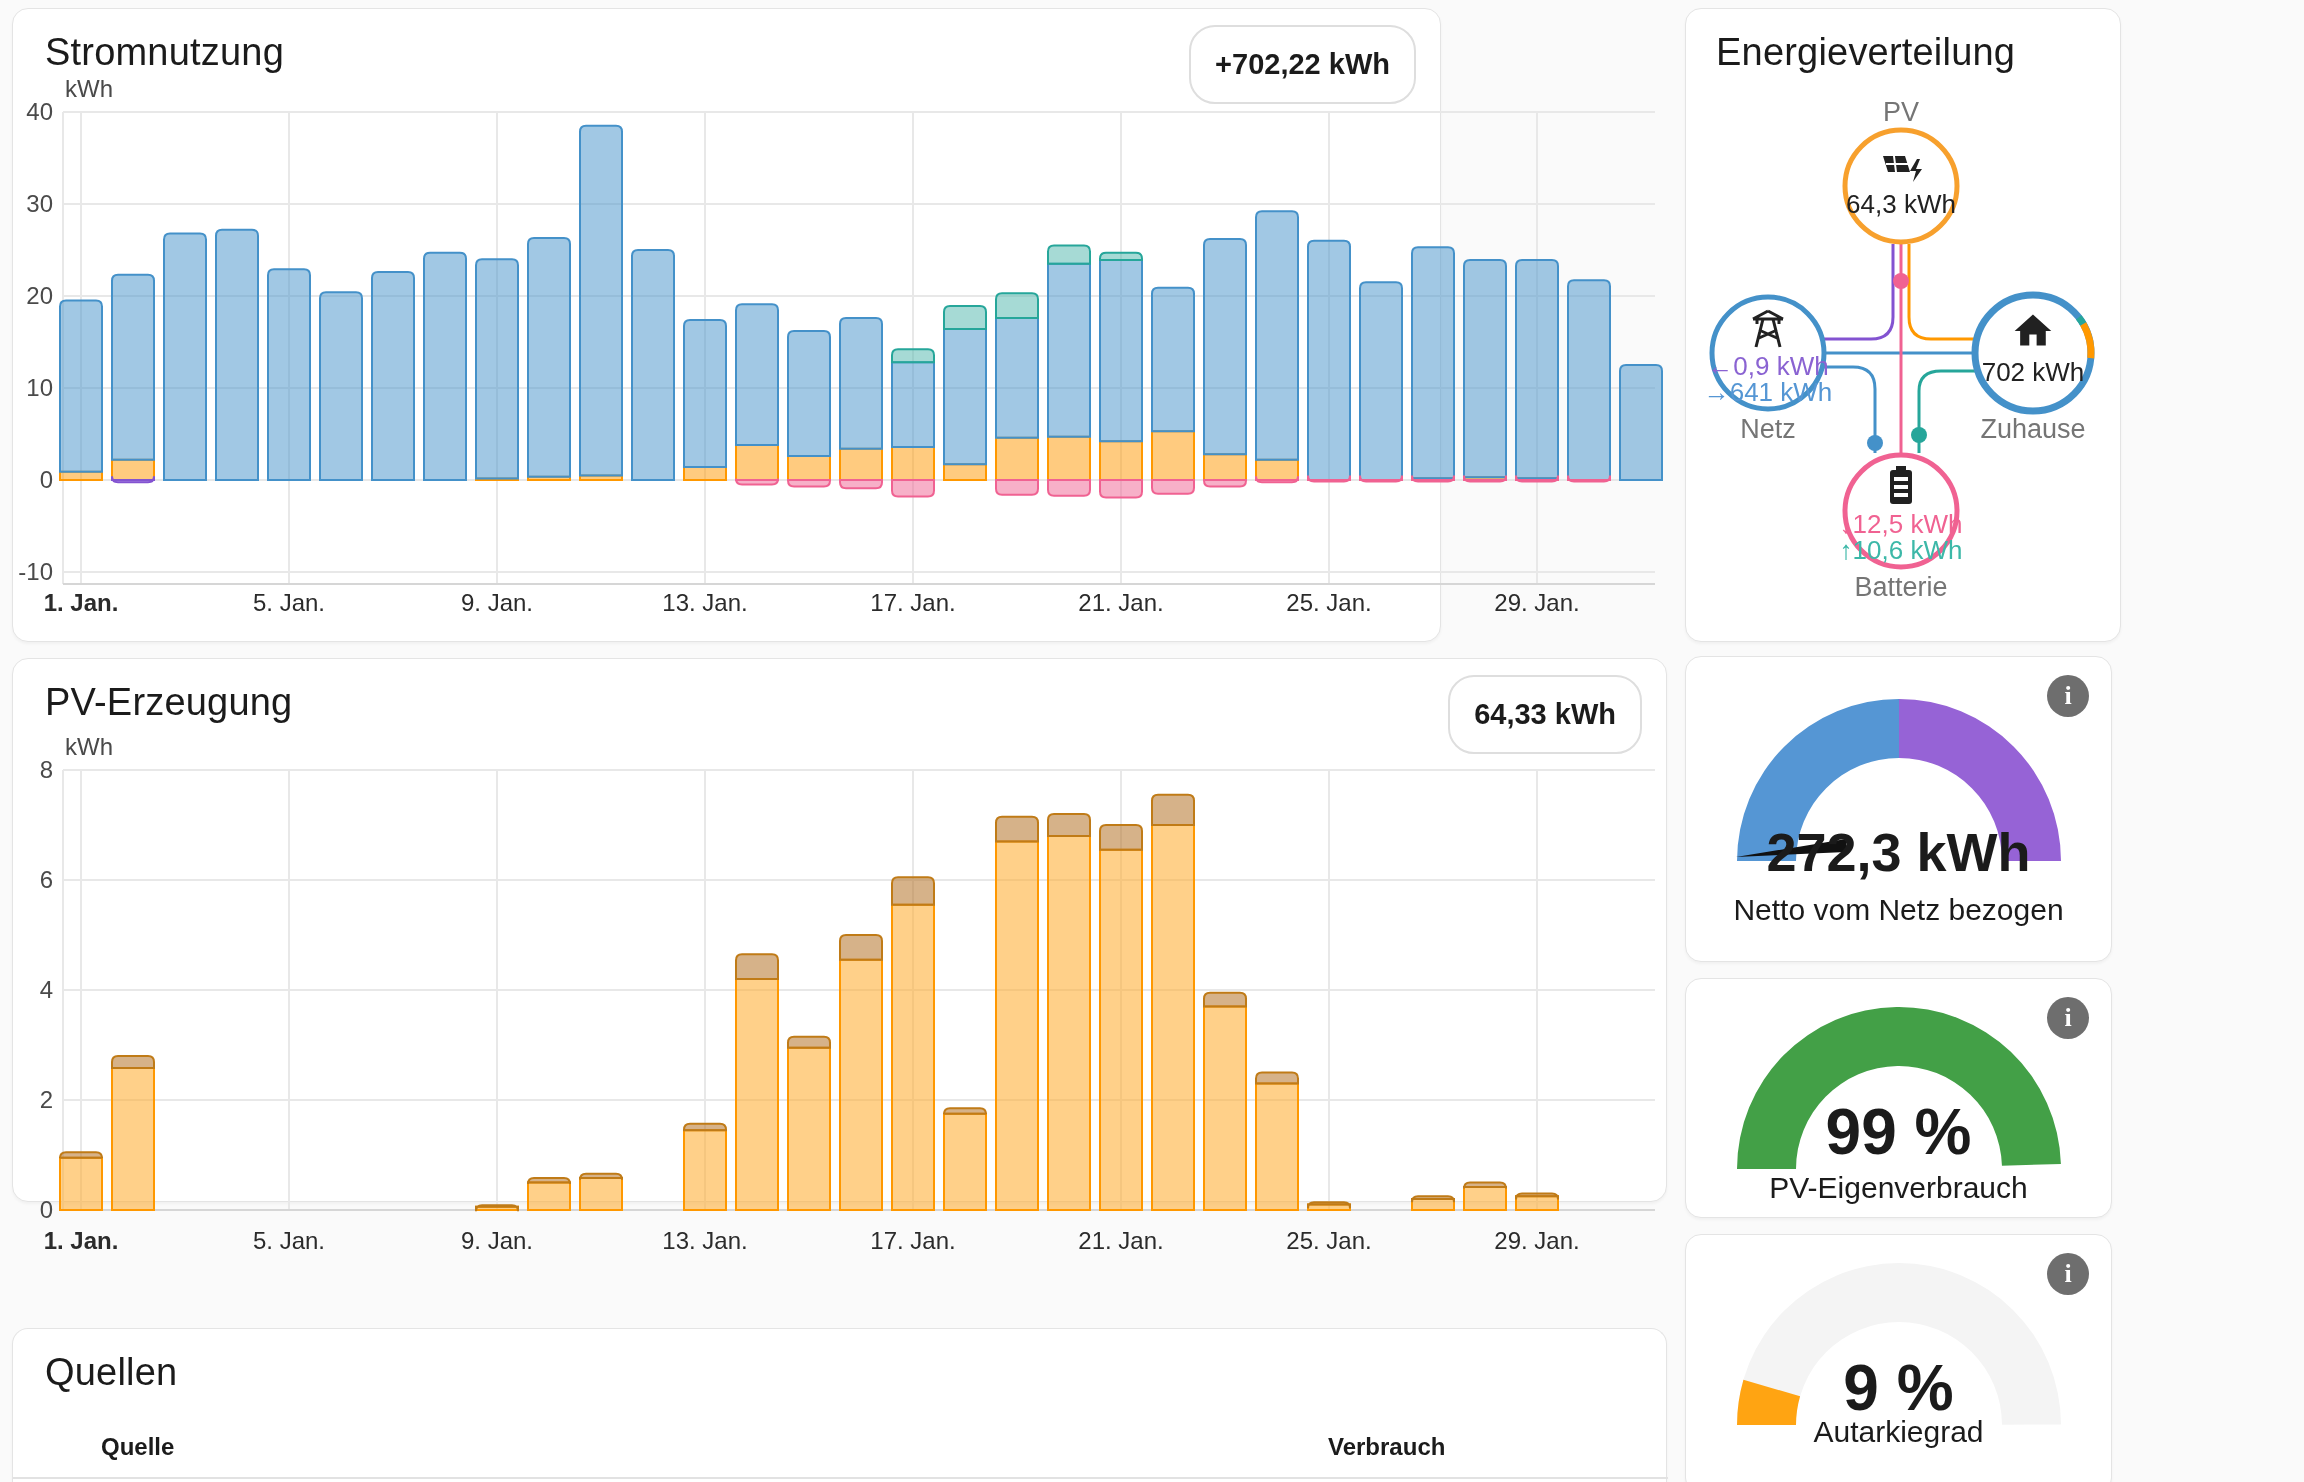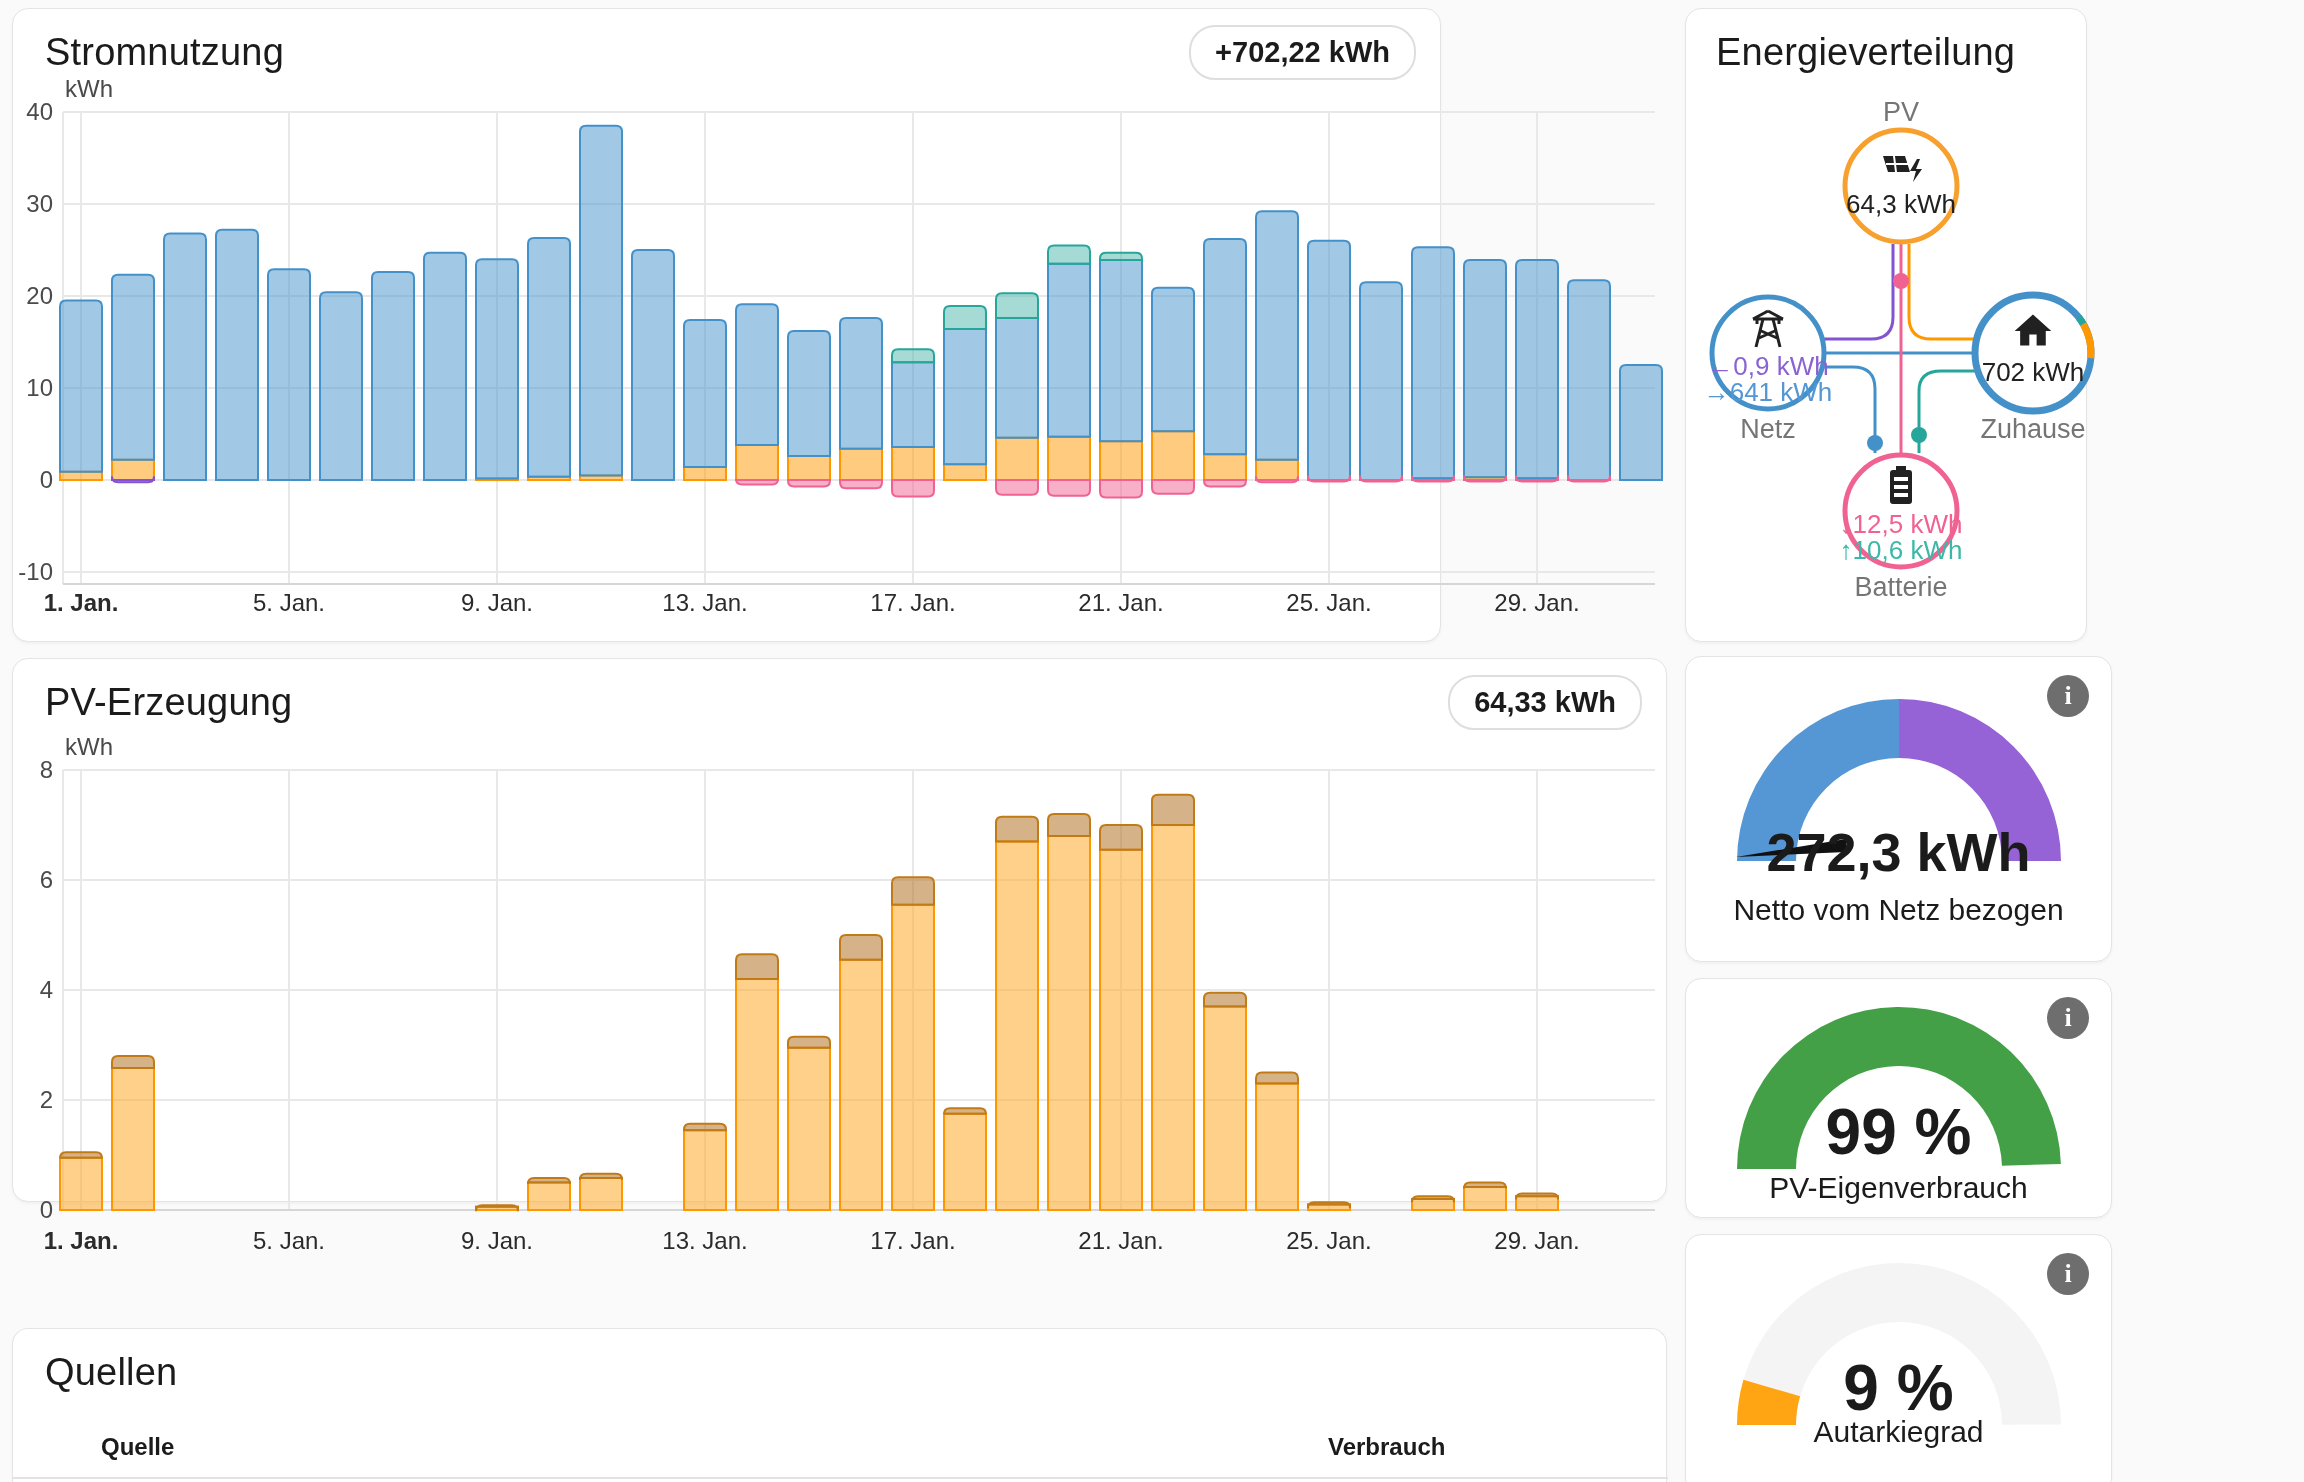--- a/index.html
+++ b/index.html
@@ -9,21 +9,21 @@
   }
   .card{
     position:absolute;background:#fff;border:1px solid #e4e4e4;border-radius:16px;
     box-shadow:0 2px 3px rgba(0,0,0,0.04);box-sizing:border-box;
   }
   .card-title{
     position:absolute;left:32px;top:22px;font-size:38px;font-weight:400;color:#1b1b1b;
     letter-spacing:0.2px;white-space:nowrap;
   }
   .badge{
-    position:absolute;right:24px;top:16px;padding:9px 24px;border:2px solid #dedede;
+    position:absolute;right:24px;top:16px;padding:21px 24px;border:2px solid #dedede;
     border-radius:26px;font-size:29px;font-weight:700;color:#1b1b1b;background:#fff;white-space:nowrap;
   }
   svg{position:absolute;left:0;top:0;}
   .gauge-value{
     position:absolute;left:0;width:100%;text-align:center;font-weight:600;color:#1b1b1b;
   }
   .gauge-label{
     position:absolute;left:0;width:100%;text-align:center;font-size:30px;color:#1b1b1b;
   }
   .info-icon{
@@ -227,21 +227,21 @@
     </svg>
 </div>
 
 <div class="card" id="card-quellen" style="left:12px;top:1328px;width:1655px;height:170px;border-bottom:none;">
   <div class="card-title">Quellen</div>
   <div class="col-header" style="left:88px;top:104px;">Quelle</div>
   <div class="col-header" style="left:1315px;top:104px;">Verbrauch</div>
   <div class="divider" style="left:0;top:148px;width:1655px;"></div>
 </div>
 
-<div class="card" id="card-vert" style="left:1685px;top:8px;width:402px;height:634px;text-align:right;">
+<div class="card" id="card-vert" style="left:1685px;top:8px;width:436px;height:634px;text-align:right;">
   <div class="card-title" style="left:30px;">Energieverteilung</div>
   <svg width="427" height="634" viewBox="0 0 427 634" style="top:0;">
 
     <path d="M207,235 V308 Q207,330 185,330 H138" fill="none" stroke="#8353d1" stroke-width="3"></path>
     <path d="M223,235 V308 Q223,330 245,330 H289" fill="none" stroke="#ff9800" stroke-width="3"></path>
     <path d="M138,344 H289" fill="none" stroke="#4491c9" stroke-width="3"></path>
     <path d="M138,358 H167 Q189,358 189,380 V444" fill="none" stroke="#4491c9" stroke-width="3"></path>
     <path d="M233,444 V382 Q233,362 255,362 H289" fill="none" stroke="#26a69a" stroke-width="3"></path>
     <path d="M215,235 V446" fill="none" stroke="#f06292" stroke-width="3"></path>
     <circle cx="215" cy="272" r="8" fill="#f06292"></circle>

